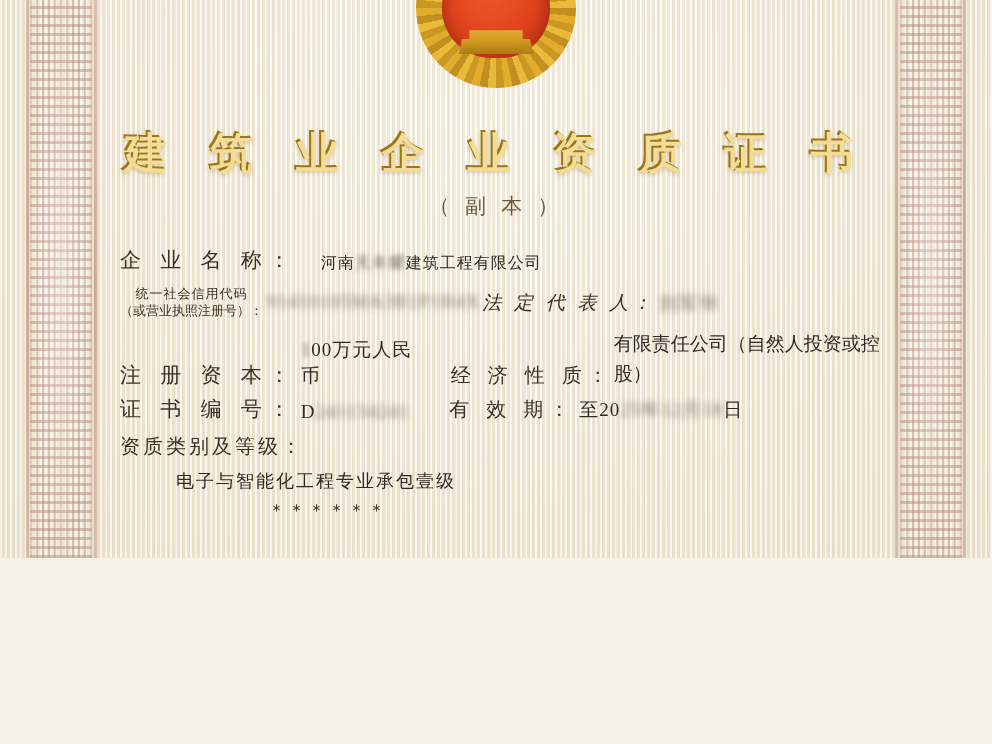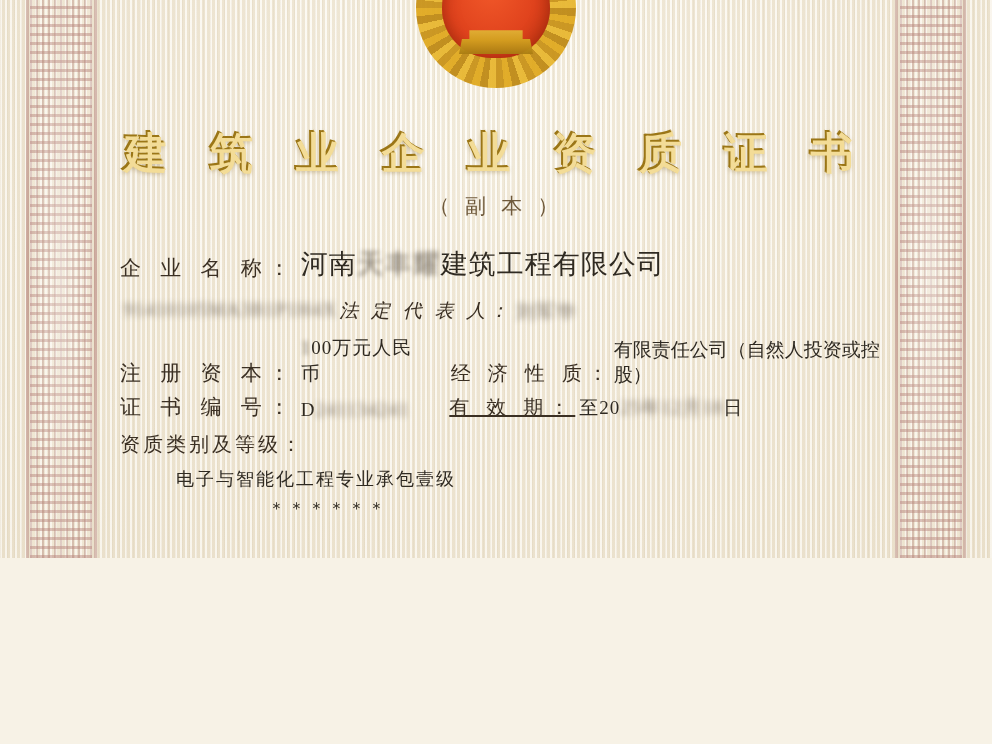--- a/index.html
+++ b/index.html
@@ -215,21 +215,21 @@
     filter: blur(3.4px);
     color: #6b6257;
     opacity: .85;
   }
   .blur-mid {
     filter: blur(2.8px);
     color: #554c41;
     opacity: .85;
   }
 
-  .row-name .value { font-size: 27px; }
+  .row-name .value { font-size: 16px; margin-left: 20px; }
 
   .row-address { margin-bottom: 12px; }
   .row-address .value { font-size: 19px; }
 
   
   .row-code {
     align-items: flex-start;
     margin-bottom: 10px;
   }
   .code-label {
@@ -254,21 +254,21 @@
 
   .row-capital { margin-bottom: 6px; }
   .econ-label {
     font-size: 20px;
     letter-spacing: 6px;
     color: #3b3024;
     white-space: nowrap;
   }
   .econ-value {
     font-size: 19px;
-    line-height: 25px;
+    line-height: 30px;
     max-width: 290px;
     color: #2f2a22;
   }
 
   .row-cert { margin-bottom: 10px; }
   .valid-label {
     font-size: 20px;
     letter-spacing: 6px;
     color: #3b3024;
     white-space: nowrap;
@@ -326,36 +326,40 @@
 
     <div class="row row-name">
       <span class="label">企 业 名 称：</span>
       <span class="value">
         <span>河南</span><span class="blur-mid">天丰耀</span><span>建筑工程有限公司</span>
       </span>
     </div>
 
 
     <div class="row row-code">
+      <span class="code-label">
+        <span class="l1">统一社会信用代码</span><br>
+        <span class="l2">（或营业执照注册号）：</span>
+      </span>
       <span class="value blur-strong" style="padding-top:8px;">91410105MA3B1P1H4X</span>
       <span class="rep-label" style="padding-top:7px;">法 定 代 表 人：</span>
       <span class="value blur-strong" style="padding-top:8px;">刘军华</span>
     </div>
 
     <div class="row row-capital">
       <span class="label">注 册 资 本：</span>
       <span class="value"><span class="blur-mid">1</span><span>00万元人民币</span></span>
       <span class="econ-label" style="padding-left:34px;">经 济 性 质：</span>
       <span class="econ-value">有限责任公司（自然人投资或控股）</span>
     </div>
 
     <div class="row row-cert">
       <span class="label">证 书 编 号：</span>
       <span class="value"><span>D</span><span class="blur-strong">241134241</span></span>
-      <span class="valid-label" style="padding-left:40px;text-decoration:underline;">有    效    期：</span>
+      <span class="valid-label" style="padding-left:40px;">有    效    期：</span>
       <span class="value"><span>至20</span><span class="blur-strong">25年12月18</span><span>日</span></span>
     </div>
 
     <div class="qual-title">资质类别及等级：</div>
     <div class="qual-item">电子与智能化工程专业承包壹级</div>
     <div class="qual-stars">＊＊＊＊＊＊</div>
 
   </div>
 </div>
 

